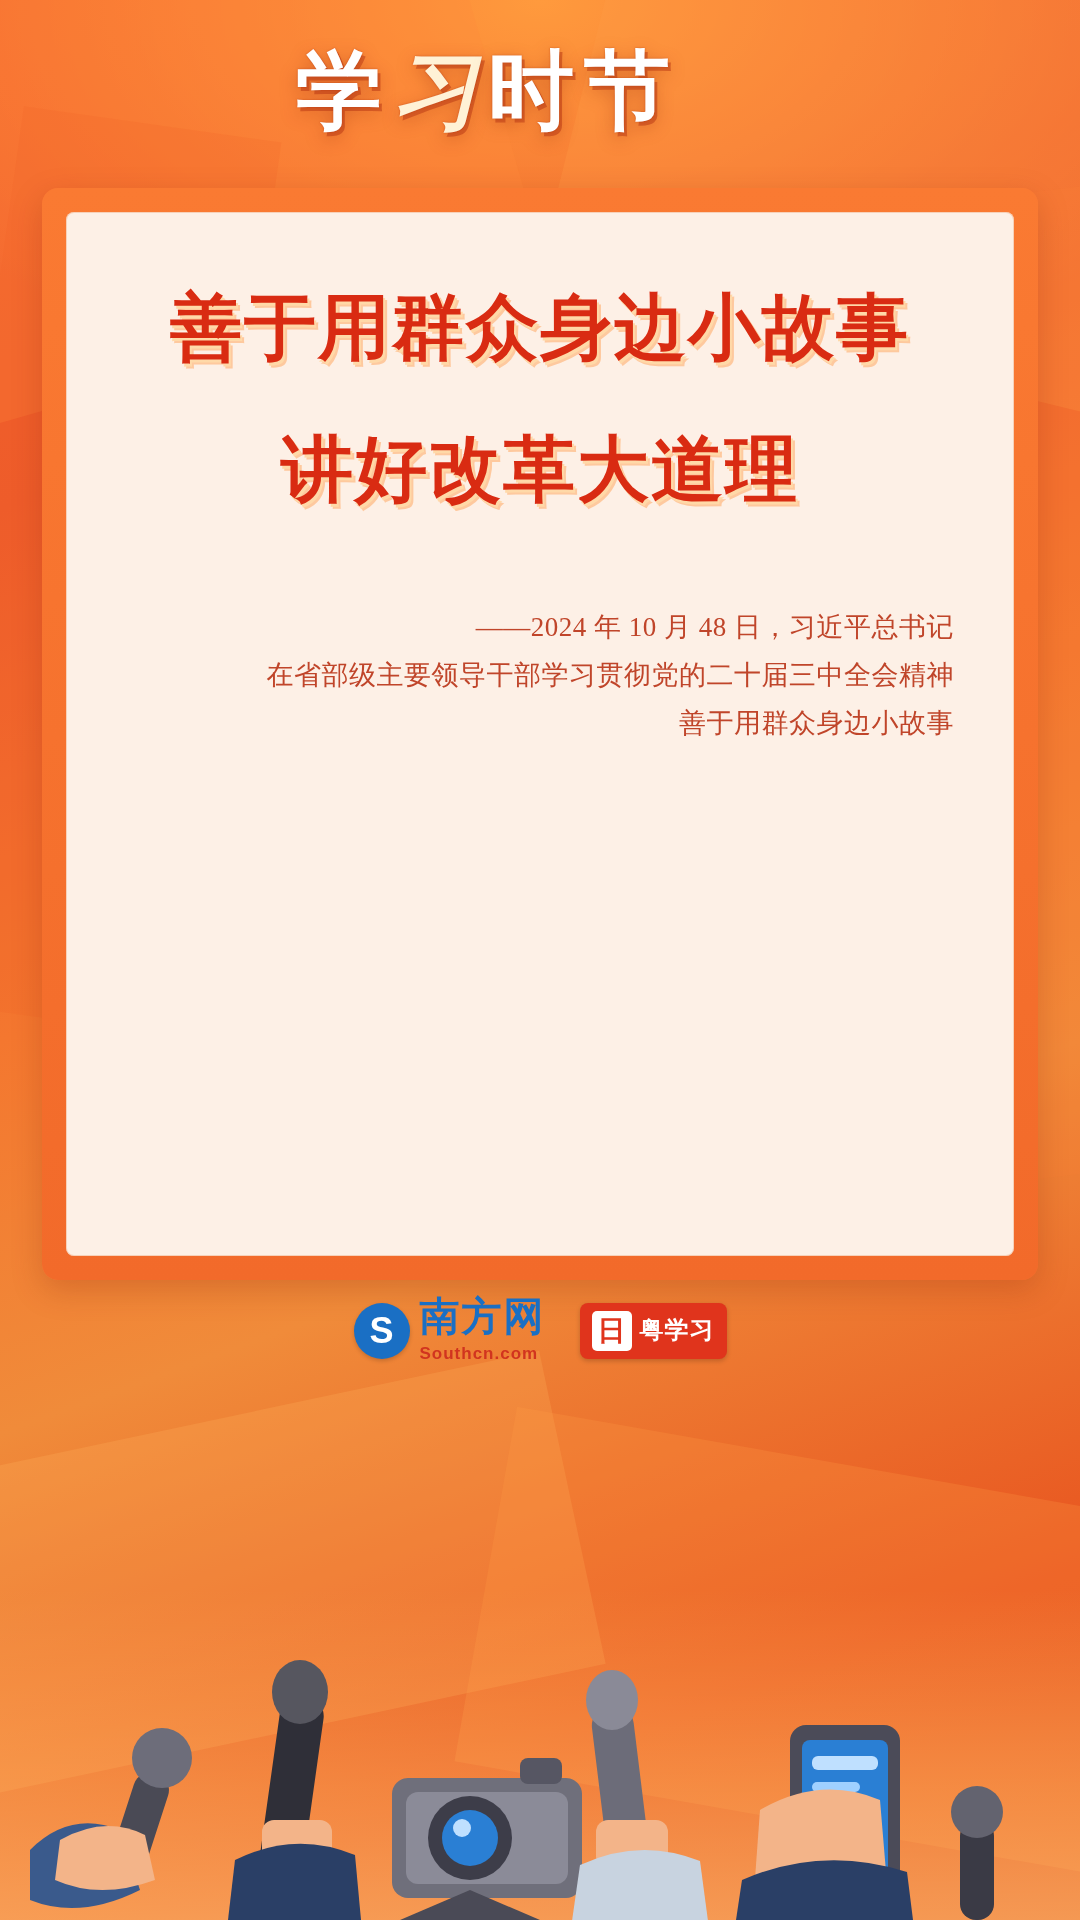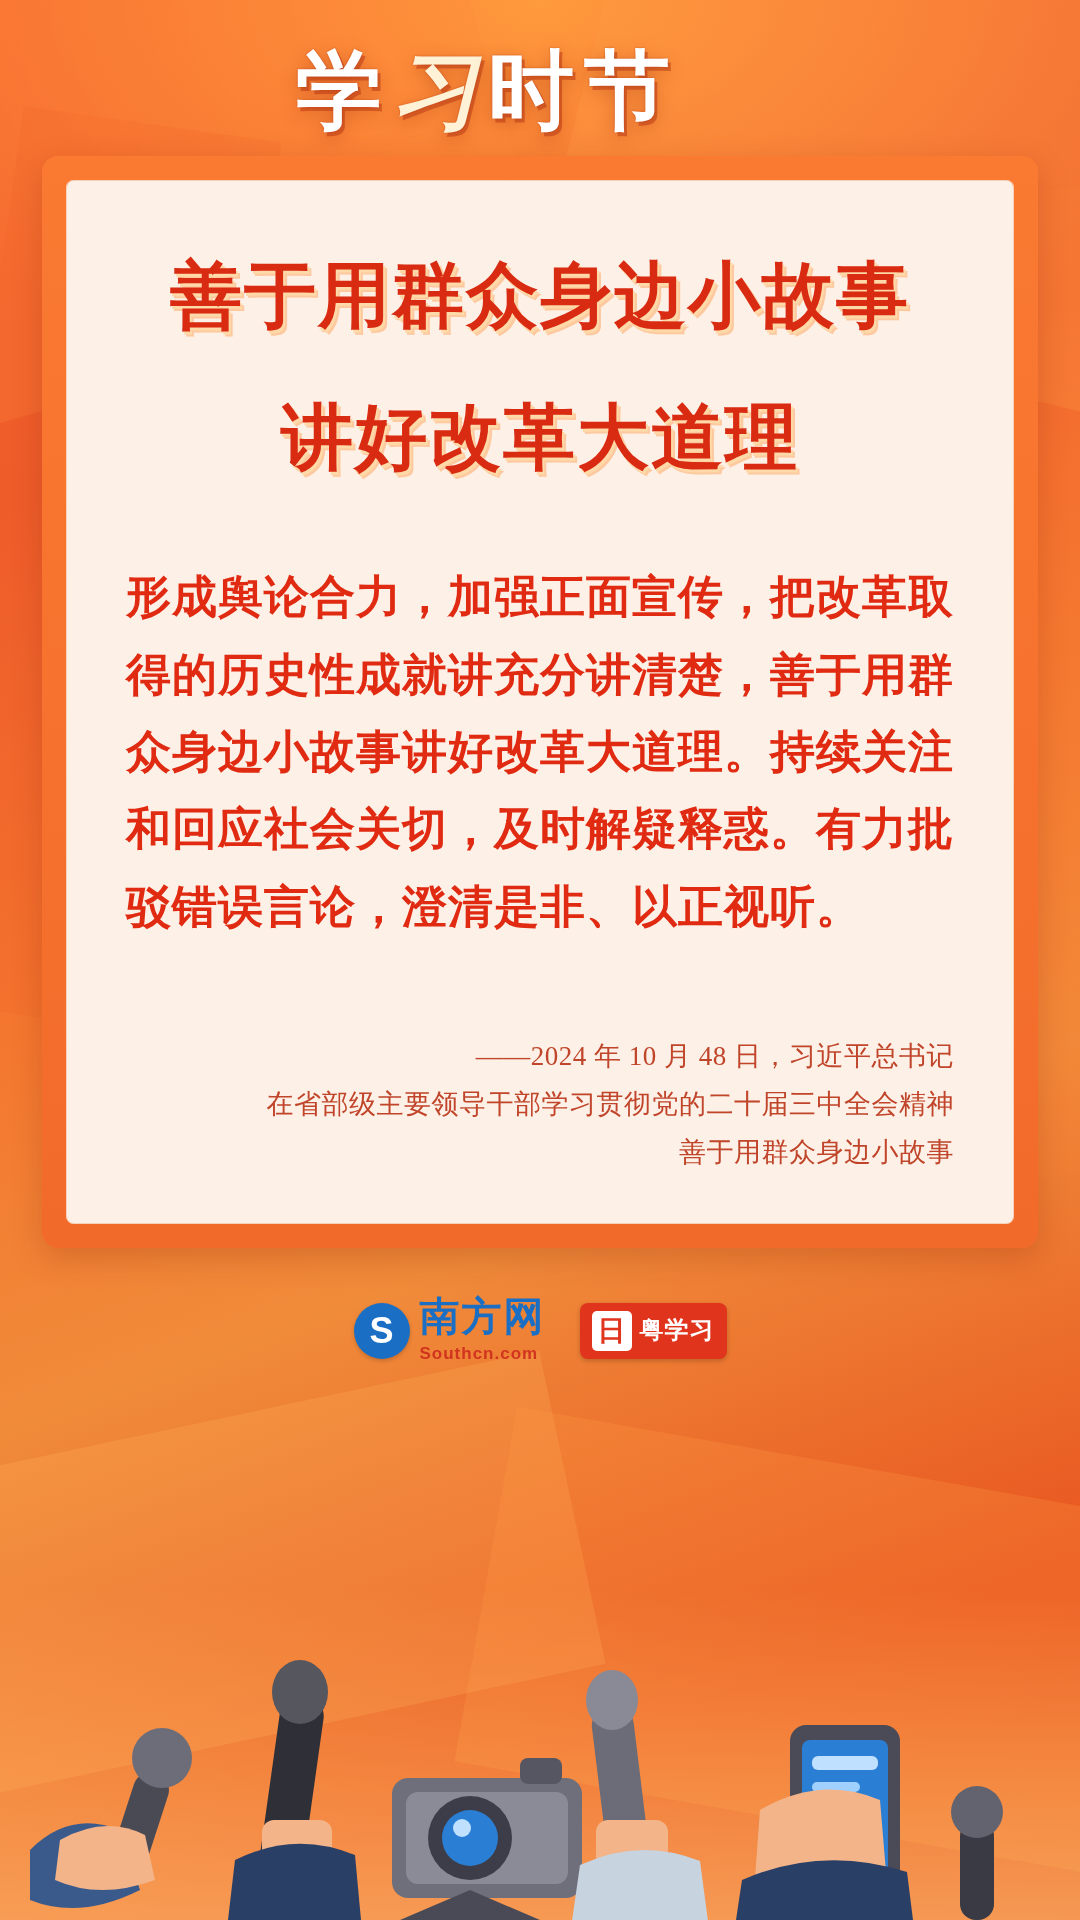--- a/index.html
+++ b/index.html
@@ -62,21 +62,21 @@
     line-height: 1.05;
   }
   .brand .accent {
     color: #fff2d6;
     font-style: italic;
   }
 
   
   .card-outer {
     position: absolute;
-    top: 156px;
+    top: 188px;
     left: 42px;
     width: 996px;
     height: 1092px;
     background: linear-gradient(180deg,#fa7a32 0%, #f26a2a 100%);
     border-radius: 16px;
     box-shadow: 0 10px 30px rgba(140,40,10,.25);
     z-index: 4;
   }
   .card-inner {
     position: absolute;
@@ -206,21 +206,20 @@
   </div>
 
   <div class="card-outer">
     <div class="card-inner">
 
       <div class="headline">
         <span class="l1">善于用群众身边小故事</span>
         <span class="l2">讲好改革大道理</span>
       </div>
 
-      <div class="body-text">形成舆论合力，加强正面宣传，把改革取得的历史性成就讲充分讲清楚，善于用群众身边小故事讲好改革大道理。持续关注和回应社会关切，及时解疑释惑。有力批驳错误言论，澄清是非、以正视听。</div>
 
       <div class="source">
         <span>——2024 年 10 月 48 日，习近平总书记</span>
         <span>在省部级主要领导干部学习贯彻党的二十届三中全会精神</span>
         <span>善于用群众身边小故事</span>
       </div>
 
     </div>
   </div>
 

